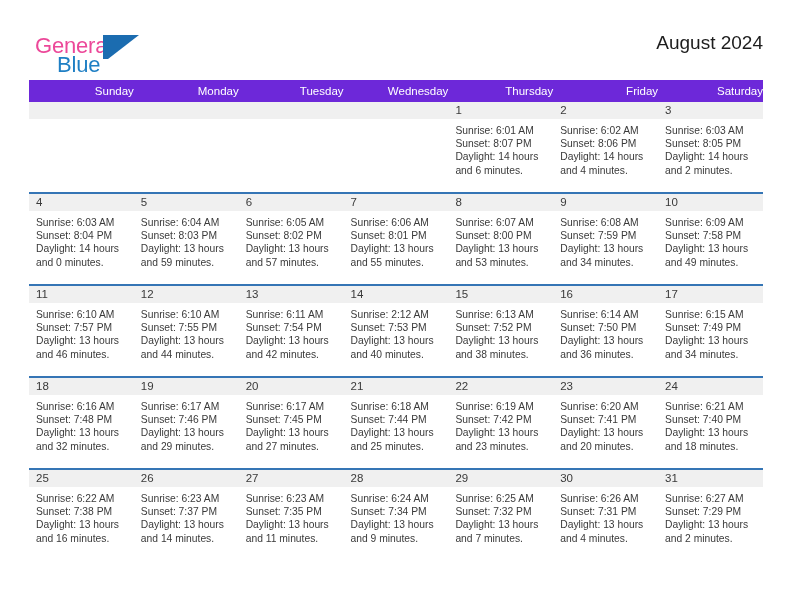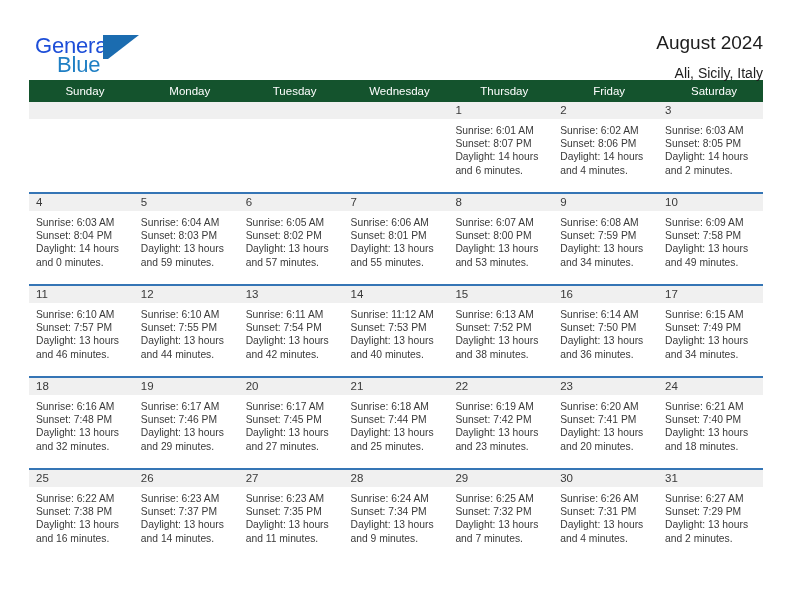--- a/index.html
+++ b/index.html
@@ -37,21 +37,21 @@
     width: 130px;
     height: 52px;
     flex: 0 0 auto;
   }
   .brand-general {
     position: absolute;
     left: 6px;
     top: 6px;
     font-size: 22px;
     letter-spacing: -0.2px;
-    color: #1d4ed8;
+    color: #ec4899;
     font-family: "Liberation Sans", sans-serif;
   }
   .brand-blue {
     position: absolute;
     left: 28px;
     top: 25px;
     font-size: 22px;
     letter-spacing: -0.2px;
     color: #1f7fc4;
     font-family: "Liberation Sans", sans-serif;
@@ -101,25 +101,25 @@
   }
 
   
   .calendar {
     width: 734px;
     border-collapse: collapse;
     table-layout: fixed;
     margin-top: 8px;
   }
   .calendar th {
-    background: #14532d;
+    background: #6d28d9;
     color: #ffffff;
     font-size: 11.5px;
     font-weight: normal;
-    text-align: center;
+    text-align: right;
     padding: 5px 0 5px 7px;
     height: 20px;
     box-sizing: border-box;
   }
   .calendar td {
     vertical-align: top;
     padding: 0;
     height: 90px;
     border-top: 2px solid #3575b5;
     background: #ffffff;
@@ -158,21 +158,20 @@
       <span class="brand-general">General</span>
       <span class="brand-mark">
         <span class="bar"></span>
         <span class="sail"></span>
       </span>
       <span class="brand-blue">Blue</span>
     </div>
 
     <div class="title-block">
       <div class="cal-title">August 2024</div>
-      <div class="cal-subtitle">Ali, Sicily, Italy</div>
     </div>
 
   </div>
 
   <table class="calendar">
     <thead>
       <tr>
         <th>Sunday</th>
         <th>Monday</th>
         <th>Tuesday</th>
@@ -337,21 +336,21 @@
             <div class="cell-body">
               <div>Sunrise: 6:11 AM</div>
               <div>Sunset: 7:54 PM</div>
               <div>Daylight: 13 hours</div>
               <div>and 42 minutes.</div>
             </div>
           </td>
           <td>
             <div class="daynum-band">14</div>
             <div class="cell-body">
-              <div>Sunrise: 11:12 AM</div>
+              <div>Sunrise: 2:12 AM</div>
               <div>Sunset: 7:53 PM</div>
               <div>Daylight: 13 hours</div>
               <div>and 40 minutes.</div>
             </div>
           </td>
           <td>
             <div class="daynum-band">15</div>
             <div class="cell-body">
               <div>Sunrise: 6:13 AM</div>
               <div>Sunset: 7:52 PM</div>

